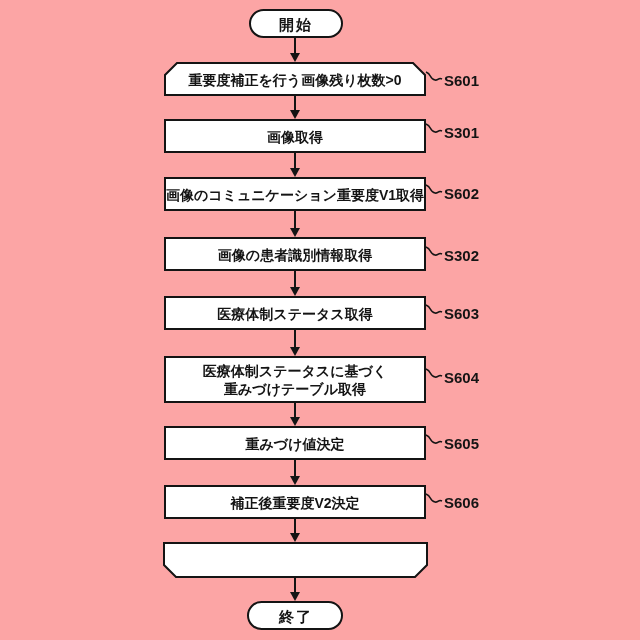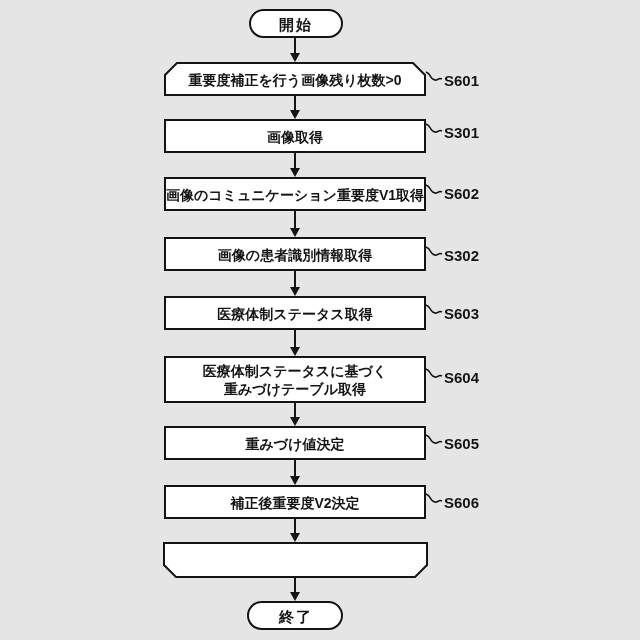--- a/index.html
+++ b/index.html
@@ -1,19 +1,19 @@
 <!DOCTYPE html>
 <html><head>
 <meta charset="utf-8">
 <style>
   html,body{margin:0;padding:0;background:#ffffff;}
   .canvas{
     position:relative;
     width:640px;height:640px;
-    background:#e5e5e5;
+    background:#fca5a5;
     font-family:"Liberation Sans","DejaVu Sans",sans-serif;
     overflow:hidden;
     text-align:right;
   }
   svg{display:block;}
   .shape{fill:#ffffff;stroke:#141414;stroke-width:2px;}
   .conn{stroke:#141414;stroke-width:2px;}
   .head{fill:#141414;stroke:none;}
   .leader{fill:none;stroke:#141414;stroke-width:1.6px;}
   .boxtxt{

